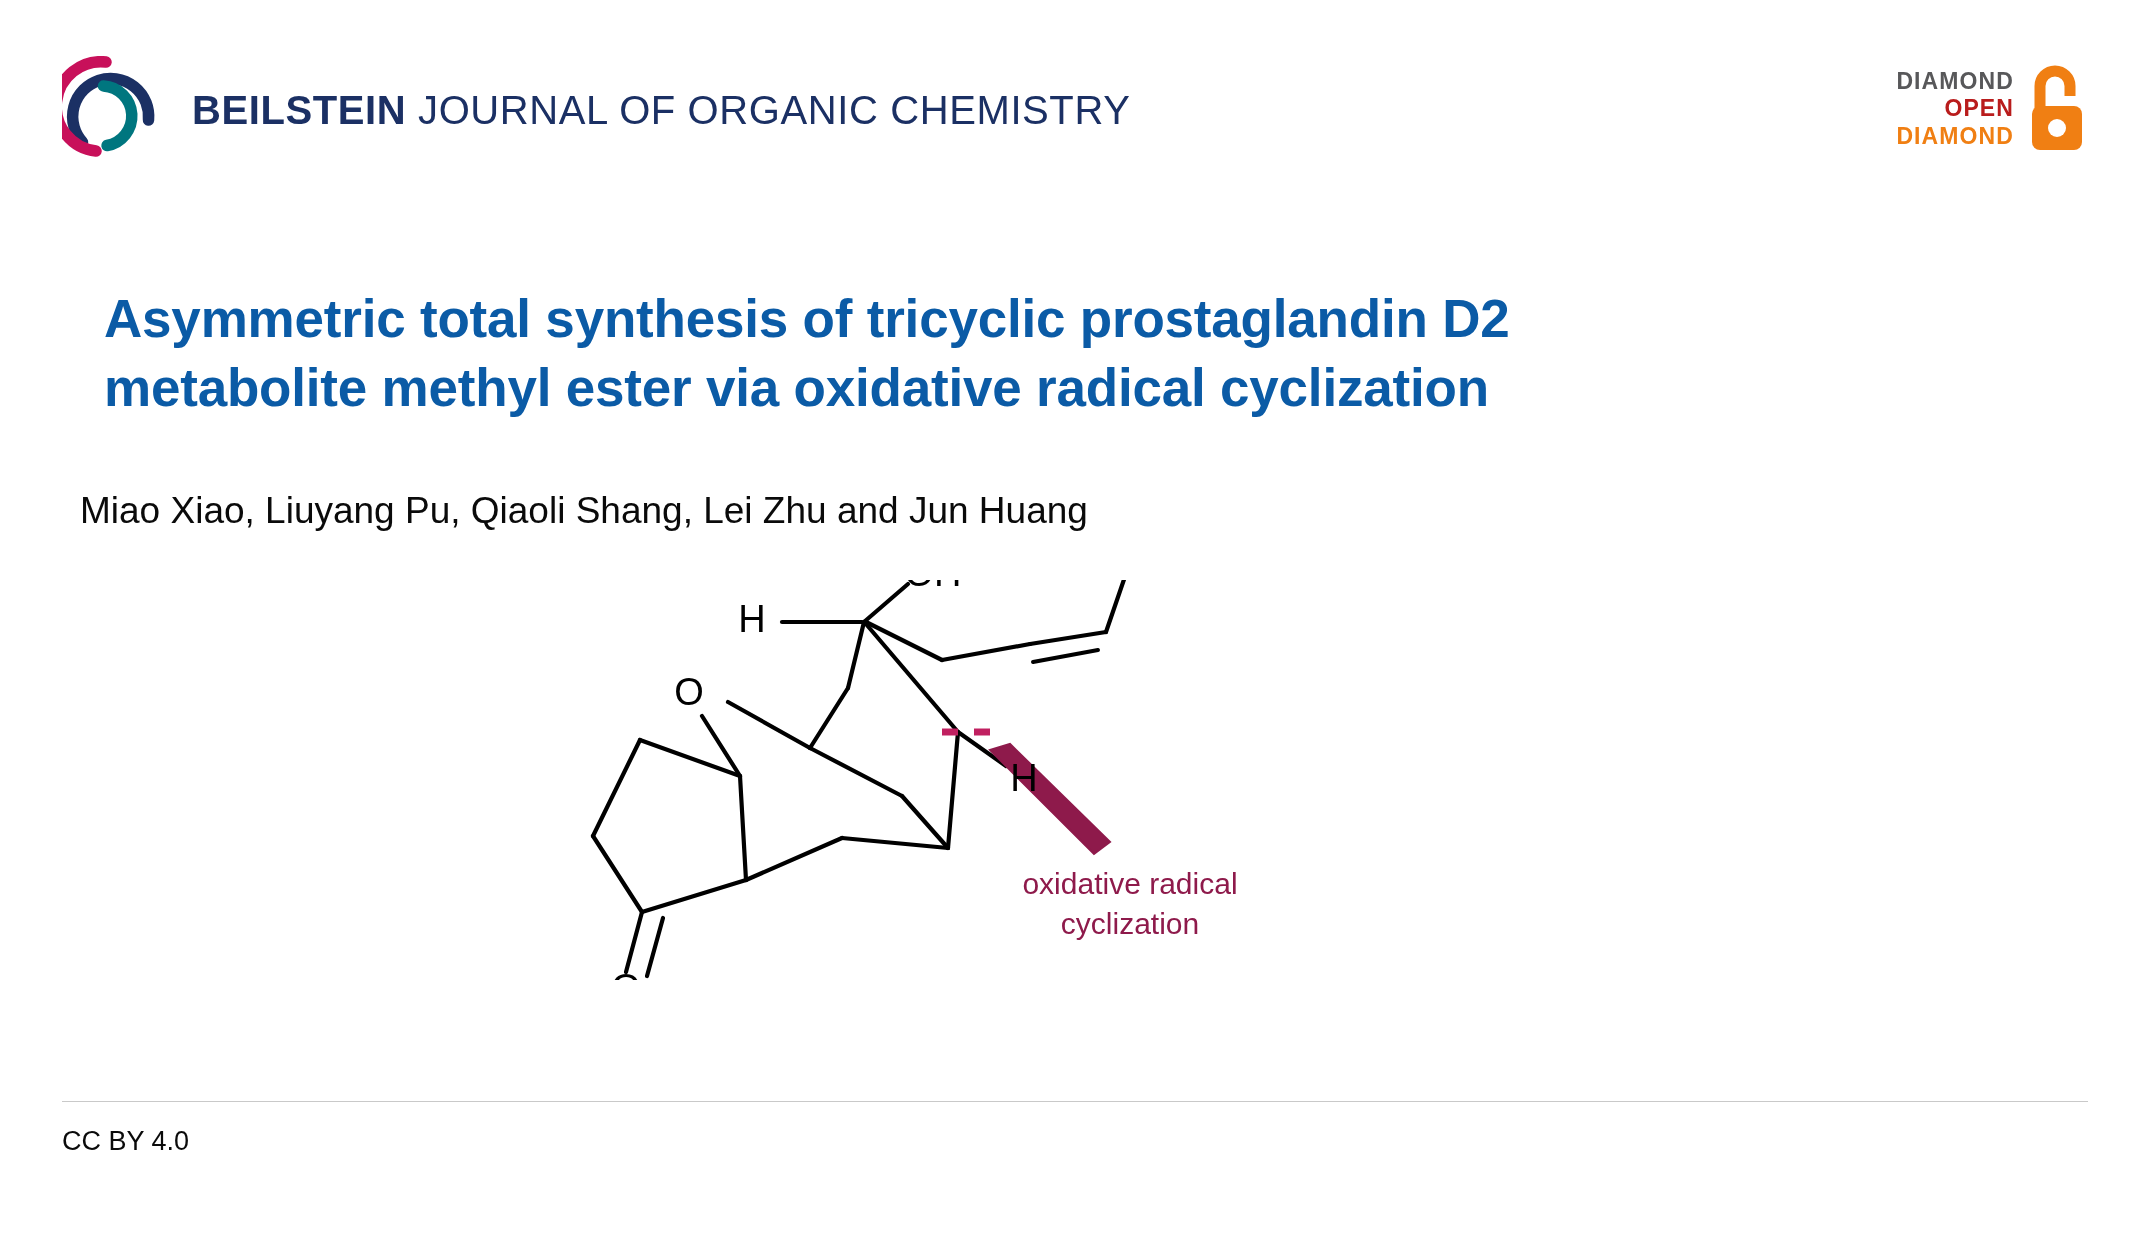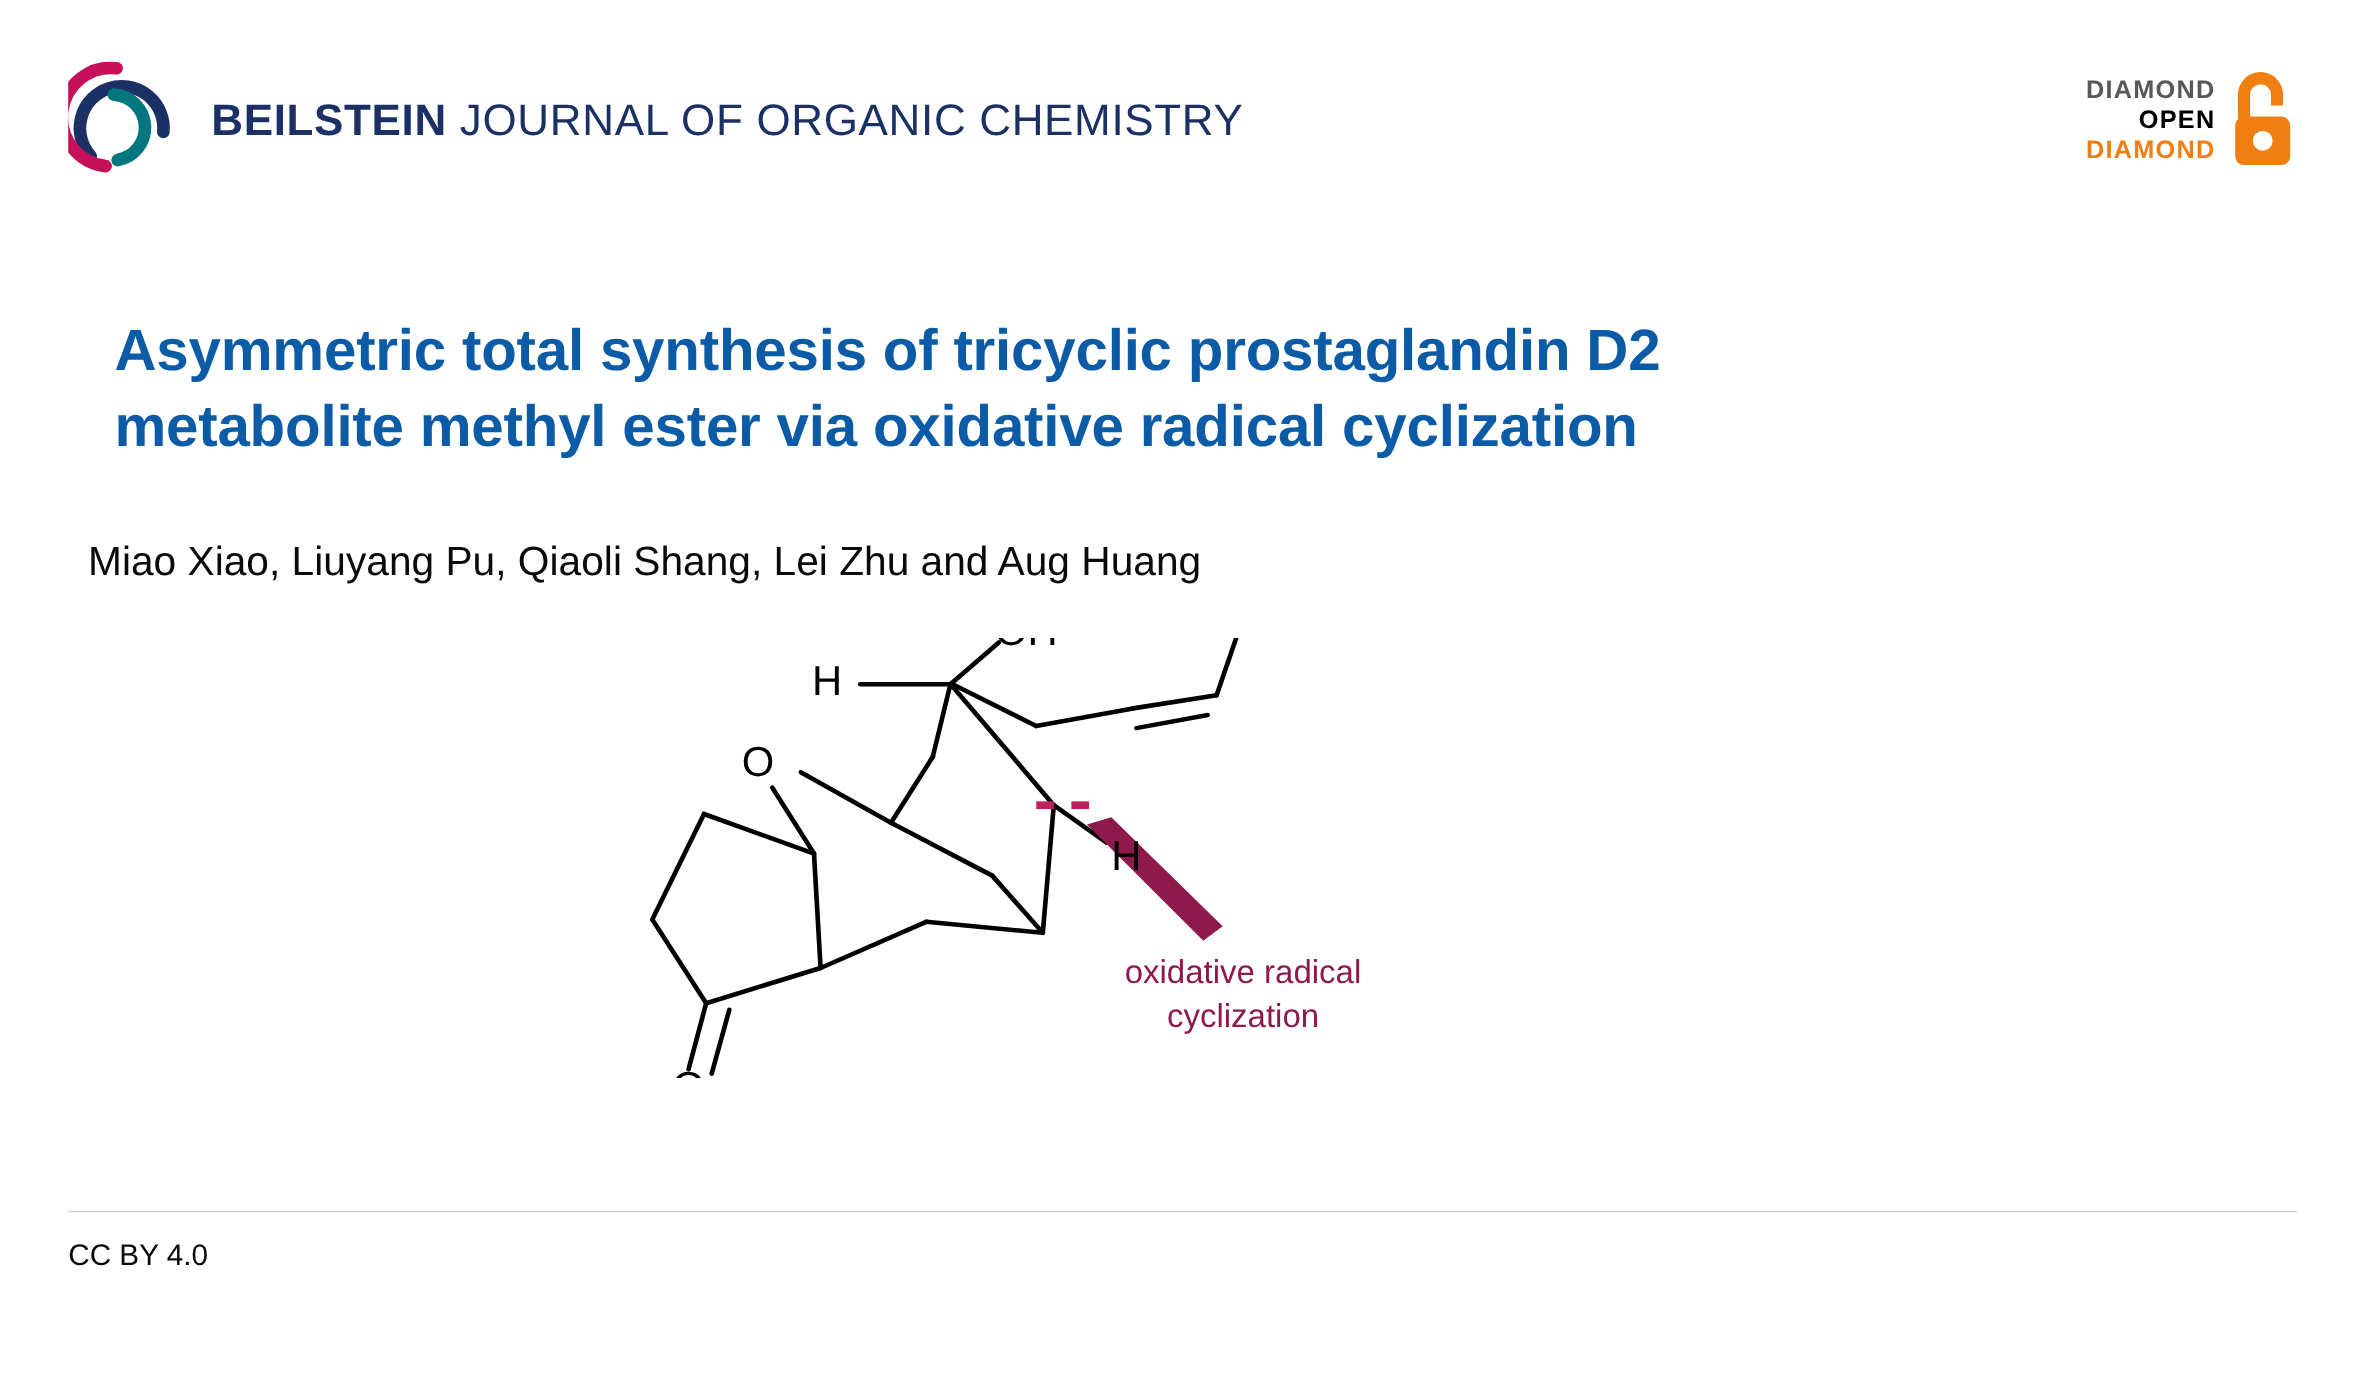--- a/index.html
+++ b/index.html
@@ -51,21 +51,21 @@
     margin-right: 12px;
     padding-top: 2px;
   }
   #oa-text .oa-line {
     display: block;
     font-weight: bold;
     font-size: 23px;
     letter-spacing: 1.1px;
   }
   #oa-text .oa-diamond { color: #58585A; }
-  #oa-text .oa-open    { color: #000000; }
+  #oa-text .oa-open    { color: #b91c1c; }
   #oa-text .oa-access  { color: #F07F13; }
   #oa-lock { width: 62px; height: 92px; flex: 0 0 62px; }
 
   
   #article-title {
     position: absolute;
     left: 80px; top: 285px;
     width: 1880px;
     font-size: 53px;
     font-weight: bold;
@@ -167,21 +167,21 @@
 
       <circle cx="31" cy="66" r="9" fill="#ffffff"></circle>
     </svg>
   </div>
 
   <h1 id="article-title">
     <span class="title-line">Asymmetric total synthesis of tricyclic prostaglandin D2</span>
     <span class="title-line">metabolite methyl ester via oxidative radical cyclization</span>
   </h1>
 
-  <div id="authors">Miao Xiao, Liuyang Pu, Qiaoli Shang, Lei Zhu and Aug Huang</div>
+  <div id="authors">Miao Xiao, Liuyang Pu, Qiaoli Shang, Lei Zhu and Jun Huang</div>
 
   <div id="graphical-abstract">
 
     <svg id="structure-svg" viewBox="0 0 1180 400">
       <g stroke="#000000" stroke-width="4.2" fill="none" stroke-linecap="round" stroke-linejoin="round">
 
         <path d="M 150 160 L 250 196"></path>
 
         <path d="M 150 160 L 103 256"></path>
 

